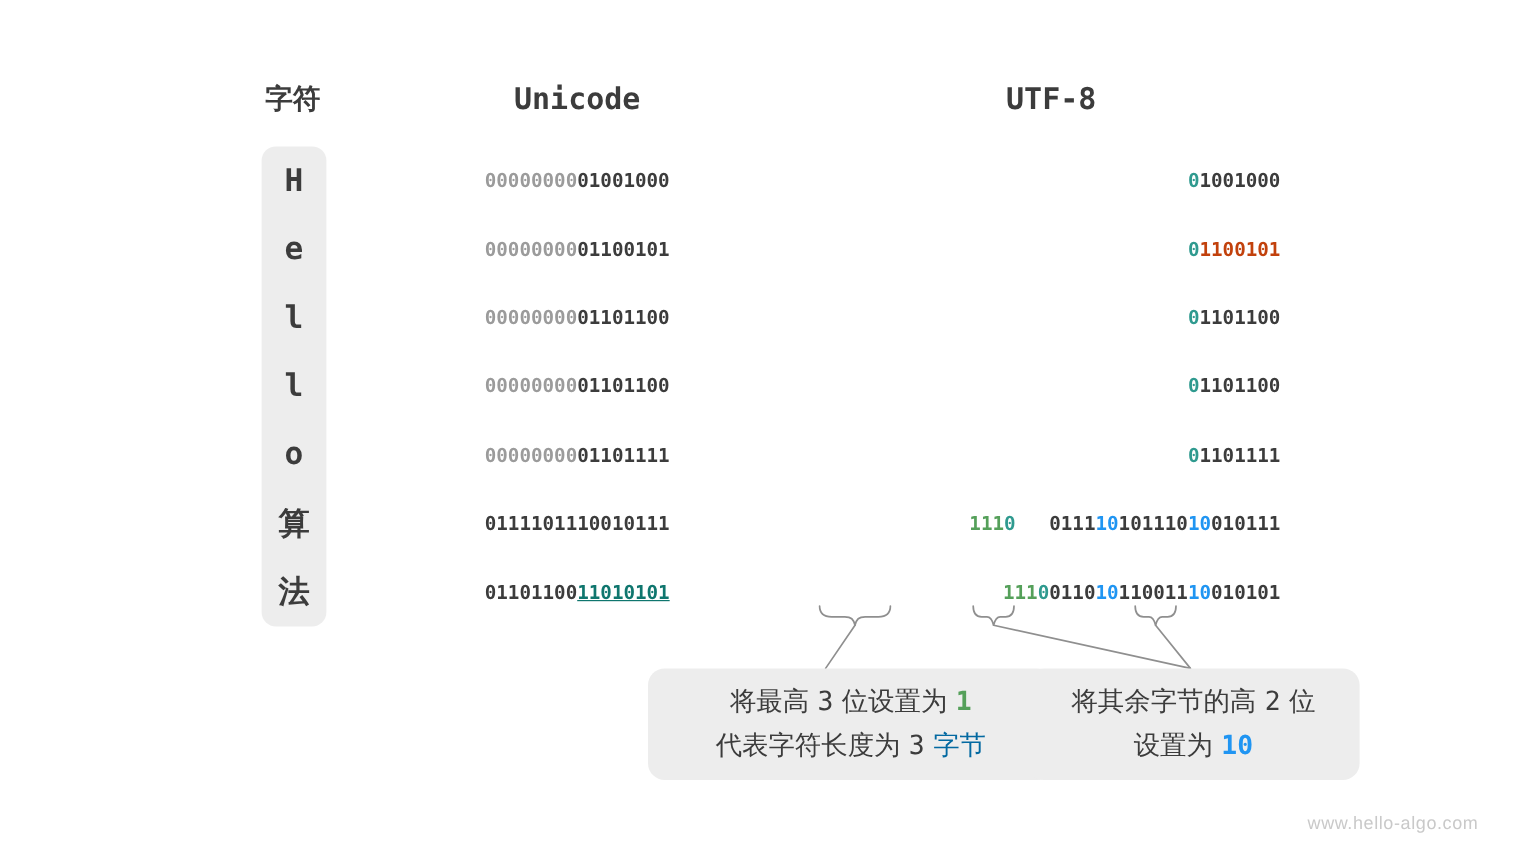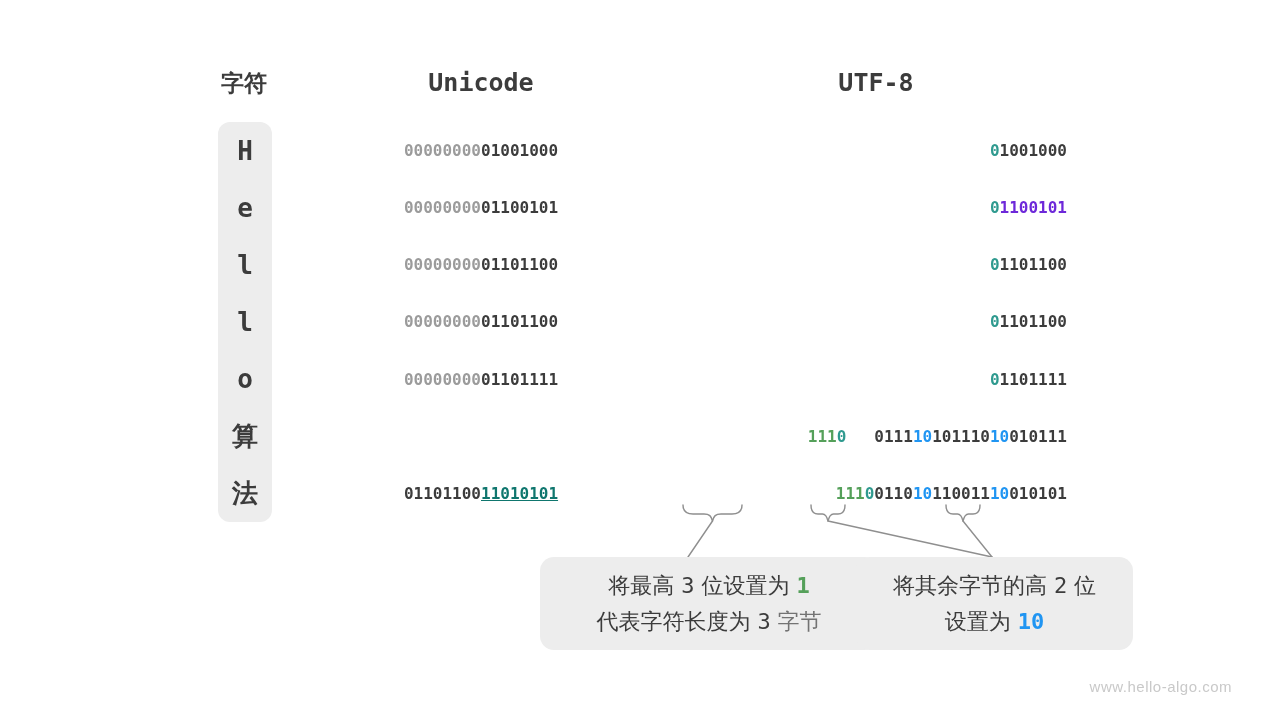--- a/index.html
+++ b/index.html
@@ -97,39 +97,40 @@
 
   <div id="rows-layer">
       <div class="row" style="top: 122px;">
         <div class="cell char-cell">H</div>
         <div class="cell unicode-cell bin"><span style="color: rgb(155, 155, 155);">00000000</span> <span style="color: rgb(60, 60, 60);">01001000</span></div>
         <div class="cell utf8-cell bin"><span style="color: rgb(47, 154, 143);">0</span><span style="color: rgb(60, 60, 60);">1001000</span></div>
       </div>
       <div class="row" style="top: 179.14px;">
         <div class="cell char-cell">e</div>
         <div class="cell unicode-cell bin"><span style="color: rgb(155, 155, 155);">00000000</span> <span style="color: rgb(60, 60, 60);">01100101</span></div>
-        <div class="cell utf8-cell bin"><span style="color: rgb(47, 154, 143);">0</span><span style="color: #6d28d9;">1100101</span></div>
+        <div class="cell utf8-cell bin"><span style="color: rgb(47, 154, 143);">0</span><span style="color: #c2410c;">1100101</span></div>
       </div>
       <div class="row" style="top: 236.28px;">
         <div class="cell char-cell">l</div>
         <div class="cell unicode-cell bin"><span style="color: rgb(155, 155, 155);">00000000</span> <span style="color: rgb(60, 60, 60);">01101100</span></div>
         <div class="cell utf8-cell bin"><span style="color: rgb(47, 154, 143);">0</span><span style="color: rgb(60, 60, 60);">1101100</span></div>
       </div>
       <div class="row" style="top: 293.42px;">
         <div class="cell char-cell">l</div>
         <div class="cell unicode-cell bin"><span style="color: rgb(155, 155, 155);">00000000</span> <span style="color: rgb(60, 60, 60);">01101100</span></div>
         <div class="cell utf8-cell bin"><span style="color: rgb(47, 154, 143);">0</span><span style="color: rgb(60, 60, 60);">1101100</span></div>
       </div>
       <div class="row" style="top: 350.56px;">
         <div class="cell char-cell">o</div>
         <div class="cell unicode-cell bin"><span style="color: rgb(155, 155, 155);">00000000</span> <span style="color: rgb(60, 60, 60);">01101111</span></div>
         <div class="cell utf8-cell bin"><span style="color: rgb(47, 154, 143);">0</span><span style="color: rgb(60, 60, 60);">1101111</span></div>
       </div>
       <div class="row" style="top: 407.7px;">
         <div class="cell char-cell">算</div>
+        <div class="cell unicode-cell bin"><span style="color: rgb(60, 60, 60);">01111011</span> <span style="color: rgb(60, 60, 60);">10010111</span></div>
         <div class="cell utf8-cell bin"><span style="color: rgb(85, 160, 90);">111</span><span style="color: rgb(47, 154, 143);">0</span><span style="color: rgb(60, 60, 60); margin-left: 28px;">0111</span> <span style="color: rgb(32, 149, 242);">10</span><span style="color: rgb(60, 60, 60);">101110</span> <span style="color: rgb(32, 149, 242);">10</span><span style="color: rgb(60, 60, 60);">010111</span></div>
       </div>
       <div class="row" style="top: 464.84px;">
         <div class="cell char-cell">法</div>
         <div class="cell unicode-cell bin"><span style="color: rgb(60, 60, 60);">01101100</span> <span style="color: #0f766e; text-decoration: underline;">11010101</span></div>
         <div class="cell utf8-cell bin"><span style="color: rgb(85, 160, 90);">111</span><span style="color: rgb(47, 154, 143);">0</span><span style="color: rgb(60, 60, 60);">0110</span> <span style="color: rgb(32, 149, 242);">10</span><span style="color: rgb(60, 60, 60);">110011</span> <span style="color: rgb(32, 149, 242);">10</span><span style="color: rgb(60, 60, 60);">010101</span></div>
       </div>
     </div>
 
   <svg class="overlay" width="1280" height="720" viewBox="0 0 1280 720">
@@ -138,21 +139,21 @@
       <path d="M811,505 C811,511 813.5,514 818,514 L822.5,514 C825.5,514 826.8,516 828,521 C829.2,516 830.5,514 833.5,514 L838,514 C842.5,514 845,511 845,505"></path>
       <path d="M946,505 C946,511 948.5,514 953,514 L957.5,514 C960.5,514 961.8,516 963,521 C964.2,516 965.5,514 968.5,514 L973,514 C977.5,514 980,511 980,505"></path>
       <path d="M712.5,521 L688,557"></path>
       <path d="M828,521 L992,557"></path>
       <path d="M963,521 L992,557"></path>
     </g>
   </svg>
 
   <div class="callout callout-1">
       <div class="callout-line"><span style="color: rgb(60, 60, 60);">将最高 </span><span class="mono" style="color: rgb(60, 60, 60);">3</span><span style="color: rgb(60, 60, 60);"> 位设置为 </span><span class="mono" style="color: rgb(85, 160, 90); font-weight: bold;">1</span></div>
-      <div class="callout-line"><span style="color: rgb(60, 60, 60);">代表字符长度为 </span><span class="mono" style="color: rgb(60, 60, 60);">3</span><span style="color: #737373;"> 字节</span></div>
+      <div class="callout-line"><span style="color: rgb(60, 60, 60);">代表字符长度为 </span><span class="mono" style="color: rgb(60, 60, 60);">3</span><span style="color: #0369a1;"> 字节</span></div>
     </div>
   <div class="callout callout-2">
       <div class="callout-line"><span style="color: rgb(60, 60, 60);">将其余字节的高 </span><span class="mono" style="color: rgb(60, 60, 60);">2</span><span style="color: rgb(60, 60, 60);"> 位</span></div>
       <div class="callout-line"><span style="color: rgb(60, 60, 60);">设置为 </span><span class="mono" style="color: rgb(32, 149, 242); font-weight: bold;">10</span></div>
     </div>
 
   <div class="watermark">www.hello-algo.com</div>
 
 </div>
 

